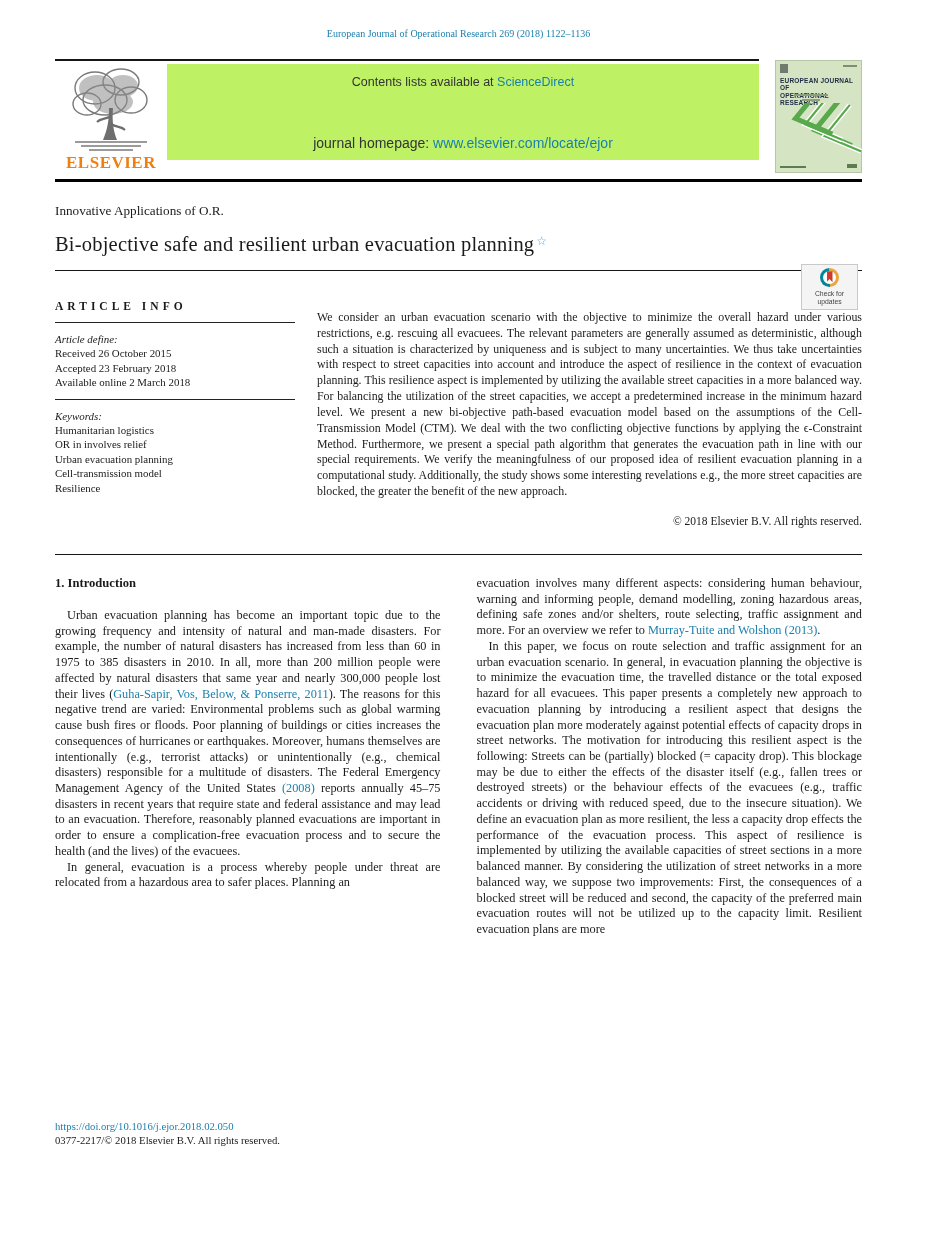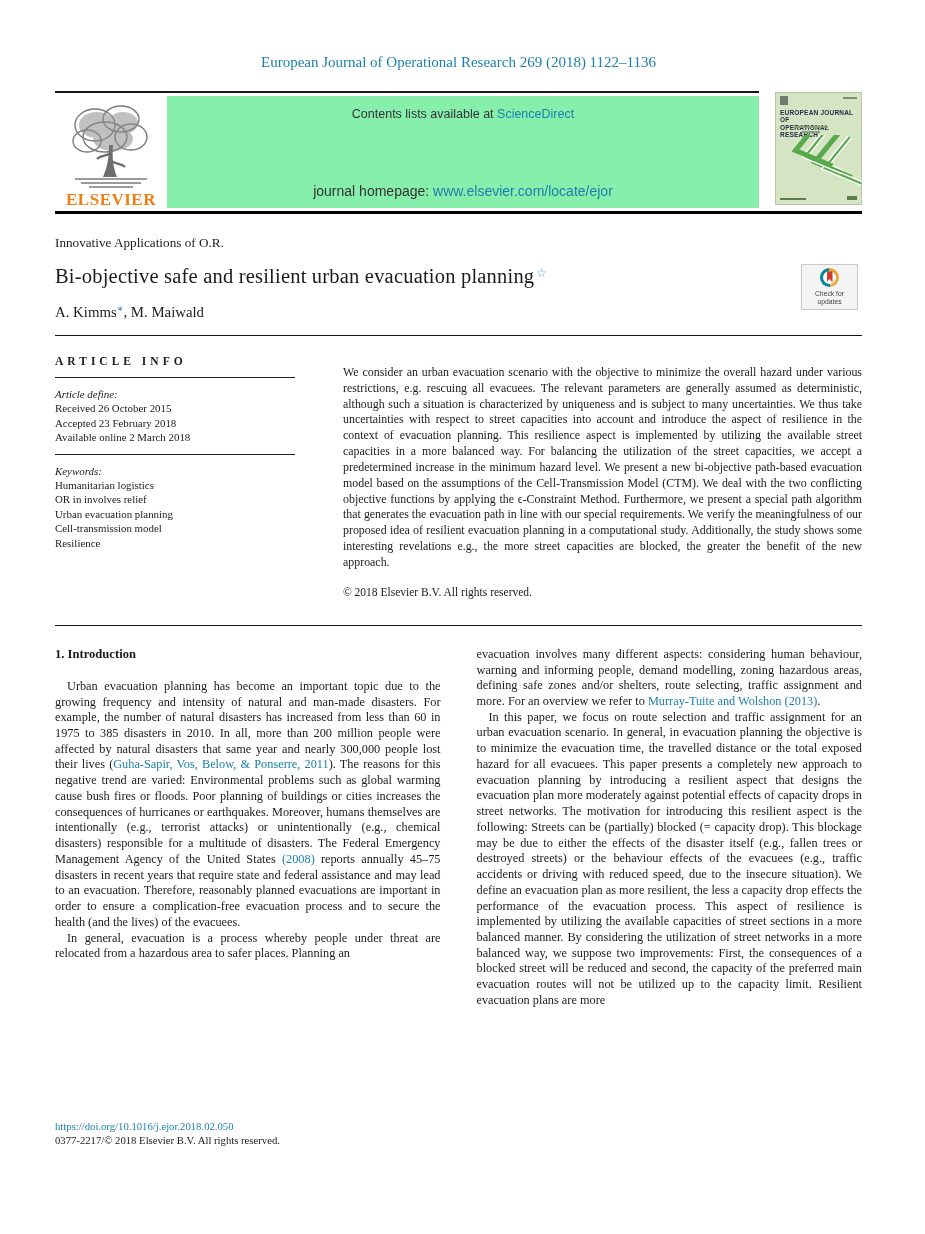--- a/index.html
+++ b/index.html
@@ -2,28 +2,28 @@
 <html><head>
 <meta charset="utf-8">
 <style>
   html,body{margin:0;padding:0;background:#ffffff;}
   .page{position:relative;width:925px;height:1234px;background:#fff;overflow:hidden;
         font-family:"Liberation Serif","DejaVu Serif",serif;color:#1a1a1a;}
   .content{padding:0 63px 0 55px;}
   .link{color:#1b7fad;text-decoration:none;cursor:pointer;}
 
   
-  .top-citation{padding-top:54px;text-align:center;font-size:15px;color:#1b7fad;}
+  .top-citation{padding-top:28px;text-align:center;font-size:10px;color:#1b7fad;}
 
   
   .head-wrap{display:flex;margin-top:20px;align-items:flex-start;}
   .head-left{width:704px;border-top:2px solid #161616;display:flex;padding-top:3px;}
-  .logo-cell{width:112px;display:flex;flex-direction:column;align-items:center;justify-content:flex-end;height:112px;background:#fff;}
+  .logo-cell{width:112px;display:flex;flex-direction:column;align-items:center;height:112px;background:#fff;}
   .elsevier-word{font-size:17px;font-weight:bold;color:#f07f13;letter-spacing:.5px;line-height:1;margin-top:2px;}
-  .banner{flex:1;background:#86efac;height:112px;display:flex;flex-direction:column;justify-content:space-between;text-align:center;padding:11px 6px 9px;box-sizing:border-box;}
+  .banner{flex:1;background:#bef264;height:96px;display:flex;flex-direction:column;justify-content:space-between;text-align:center;padding:11px 6px 9px;box-sizing:border-box;}
   .banner-contents{font-family:"Liberation Sans",sans-serif;font-size:12.5px;color:#333;}
   .banner-title{font-size:23px;color:#141414;letter-spacing:.2px;}
   .banner-home{font-family:"Liberation Sans",sans-serif;font-size:14px;color:#333;}
   .cover-cell{width:87px;margin-left:16px;margin-top:1px;}
   .cover{width:87px;height:113px;background:#d5e4c3;border:1px solid #b7c6a6;box-sizing:border-box;position:relative;font-family:"Liberation Sans",sans-serif;}
   .cover-mark{position:absolute;top:3px;left:4px;width:8px;height:9px;background:#55605a;opacity:.8;}
   .cover-toptxt{position:absolute;top:4px;right:4px;width:14px;height:2px;background:#7d8f6f;}
   .cover-title{position:absolute;top:16px;left:4px;right:3px;font-size:6.5px;font-weight:bold;color:#223047;line-height:1.15;letter-spacing:.2px;}
   .cover-sub{position:absolute;top:33px;left:18px;width:34px;height:2px;background:#8aa07a;}
   .cover-sub2{position:absolute;top:38px;left:26px;width:18px;height:2px;background:#8aa07a;}
@@ -44,27 +44,27 @@
   
   .badge{position:absolute;top:264px;right:67px;width:55px;height:44px;background:#f4f4f4;border:1px solid #c9c9c9;
          display:flex;flex-direction:column;align-items:center;justify-content:center;cursor:pointer;}
   .cm-circle{width:19px;height:19px;border-radius:50%;background:conic-gradient(#e9a63b 0 50%,#00879c 50% 100%);position:relative;}
   .cm-inner{position:absolute;inset:3px;background:#fff;border-radius:50%;}
   .cm-bookmark{position:absolute;left:6.5px;top:3px;width:6px;height:11px;background:#cf3a2e;
                clip-path:polygon(0 0,100% 0,100% 100%,50% 70%,0 100%);}
   .cm-text{font-family:"Liberation Sans",sans-serif;font-size:6.8px;color:#444;line-height:1.15;text-align:center;margin-top:3px;}
 
   
-  .info-grid{display:grid;grid-template-columns:240px 1fr;column-gap:48px;margin-top:19px;}
+  .info-grid{display:grid;grid-template-columns:240px 1fr;column-gap:22px;margin-top:29px;}
   .block-heading{font-size:11.5px;font-weight:bold;letter-spacing:4px;padding-bottom:10px;border-bottom:1.2px solid #222;}
   .info-body{font-size:10.9px;line-height:1.32;}
   .info-label{font-style:italic;margin-top:9px;}
   .info-divider{border-top:1.2px solid #222;margin-top:9px;}
   .abs-text{font-size:11.9px;line-height:1.33;text-align:justify;margin-top:10px;color:#1b1b1b;}
-  .copyright{font-size:11.5px;margin-top:15px;}
+  .copyright{text-align:right;font-size:11.5px;margin-top:15px;}
   .body-rule{border-top:1.3px solid #161616;margin-top:27px;}
 
   
   .body-grid{display:grid;grid-template-columns:1fr 1fr;column-gap:36px;margin-top:21px;}
   .section-heading{font-size:12.6px;font-weight:bold;margin:0 0 17px 0;}
   .para{font-size:12.3px;line-height:1.28;text-align:justify;margin:0;color:#1b1b1b;}
   .para.indent{text-indent:12px;}
 
   
   .footnote{position:absolute;left:55px;top:1049px;width:330px;font-size:10.7px;line-height:1.3;}
@@ -140,21 +140,20 @@
         </div>
       </div>
     </div>
 
     <div class="thick-rule"></div>
 
     <div class="category">Innovative Applications of O.R.</div>
 
     <div class="paper-title"><span>Bi-objective safe and resilient urban evacuation planning</span><span class="title-star">☆</span></div>
 
-    <div class="authors"><span>A. Kimms</span><span class="auth-mark">∗</span><span>, M. Maiwald</span></div>
 
 
     <div class="thin-rule"></div>
 
     <div class="info-grid">
       <div>
         <div class="block-heading">ARTICLE INFO</div>
         <div class="info-body">
           <div class="info-label">Article define:</div>
           <div>

